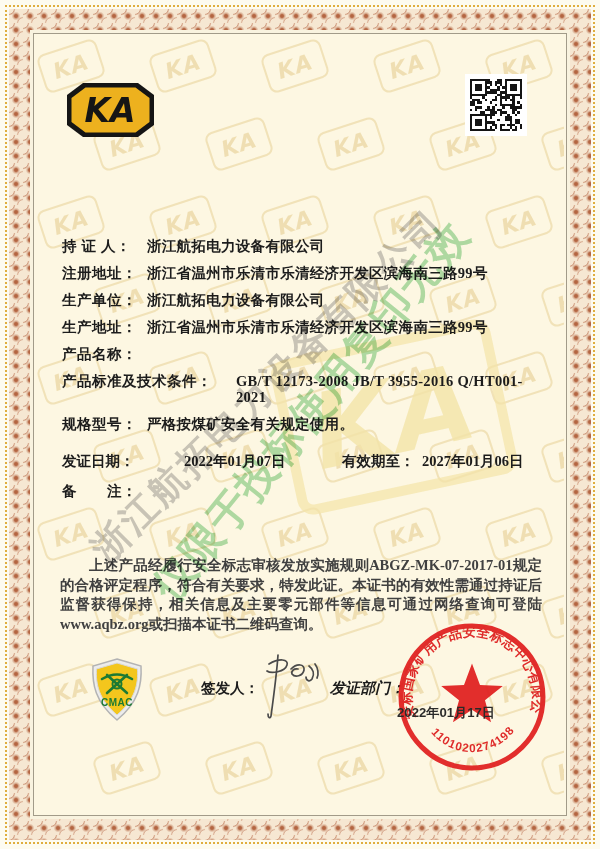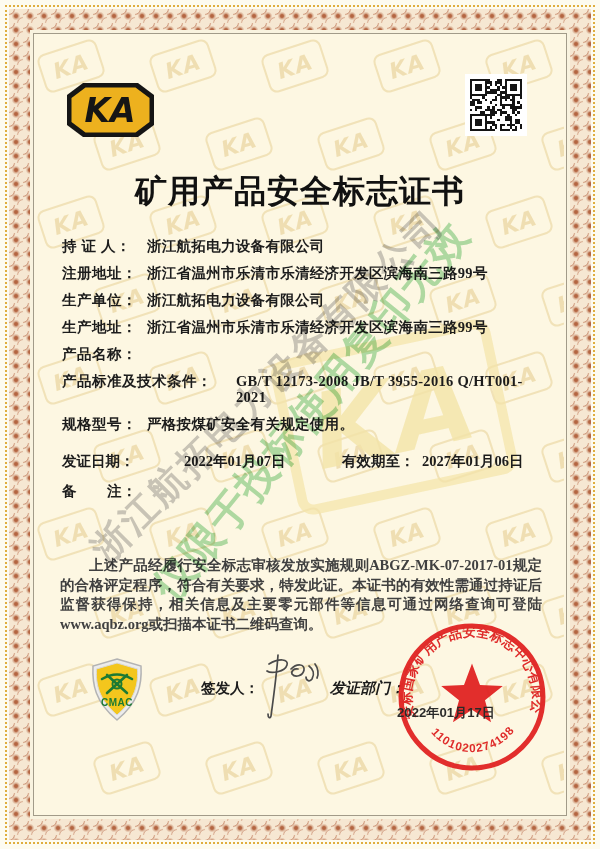--- a/index.html
+++ b/index.html
@@ -595,21 +595,20 @@
         <div class="q"></div>
         <div class="q"></div>
         <div></div>
         <div class="q"></div>
         <div class="q"></div>
         <div></div>
         <div></div>
       </div>
   </div>
 
-  <div class="title">矿用产品安全标志证书</div>
 
   <div class="fields">
       <div class="frow">
         <span class="flabel">持 证 人：</span>
         <span class="fvalue">浙江航拓电力设备有限公司</span>
       </div>
       <div class="frow">
         <span class="flabel">注册地址：</span>
         <span class="fvalue">浙江省温州市乐清市乐清经济开发区滨海南三路99号</span>
       </div>

